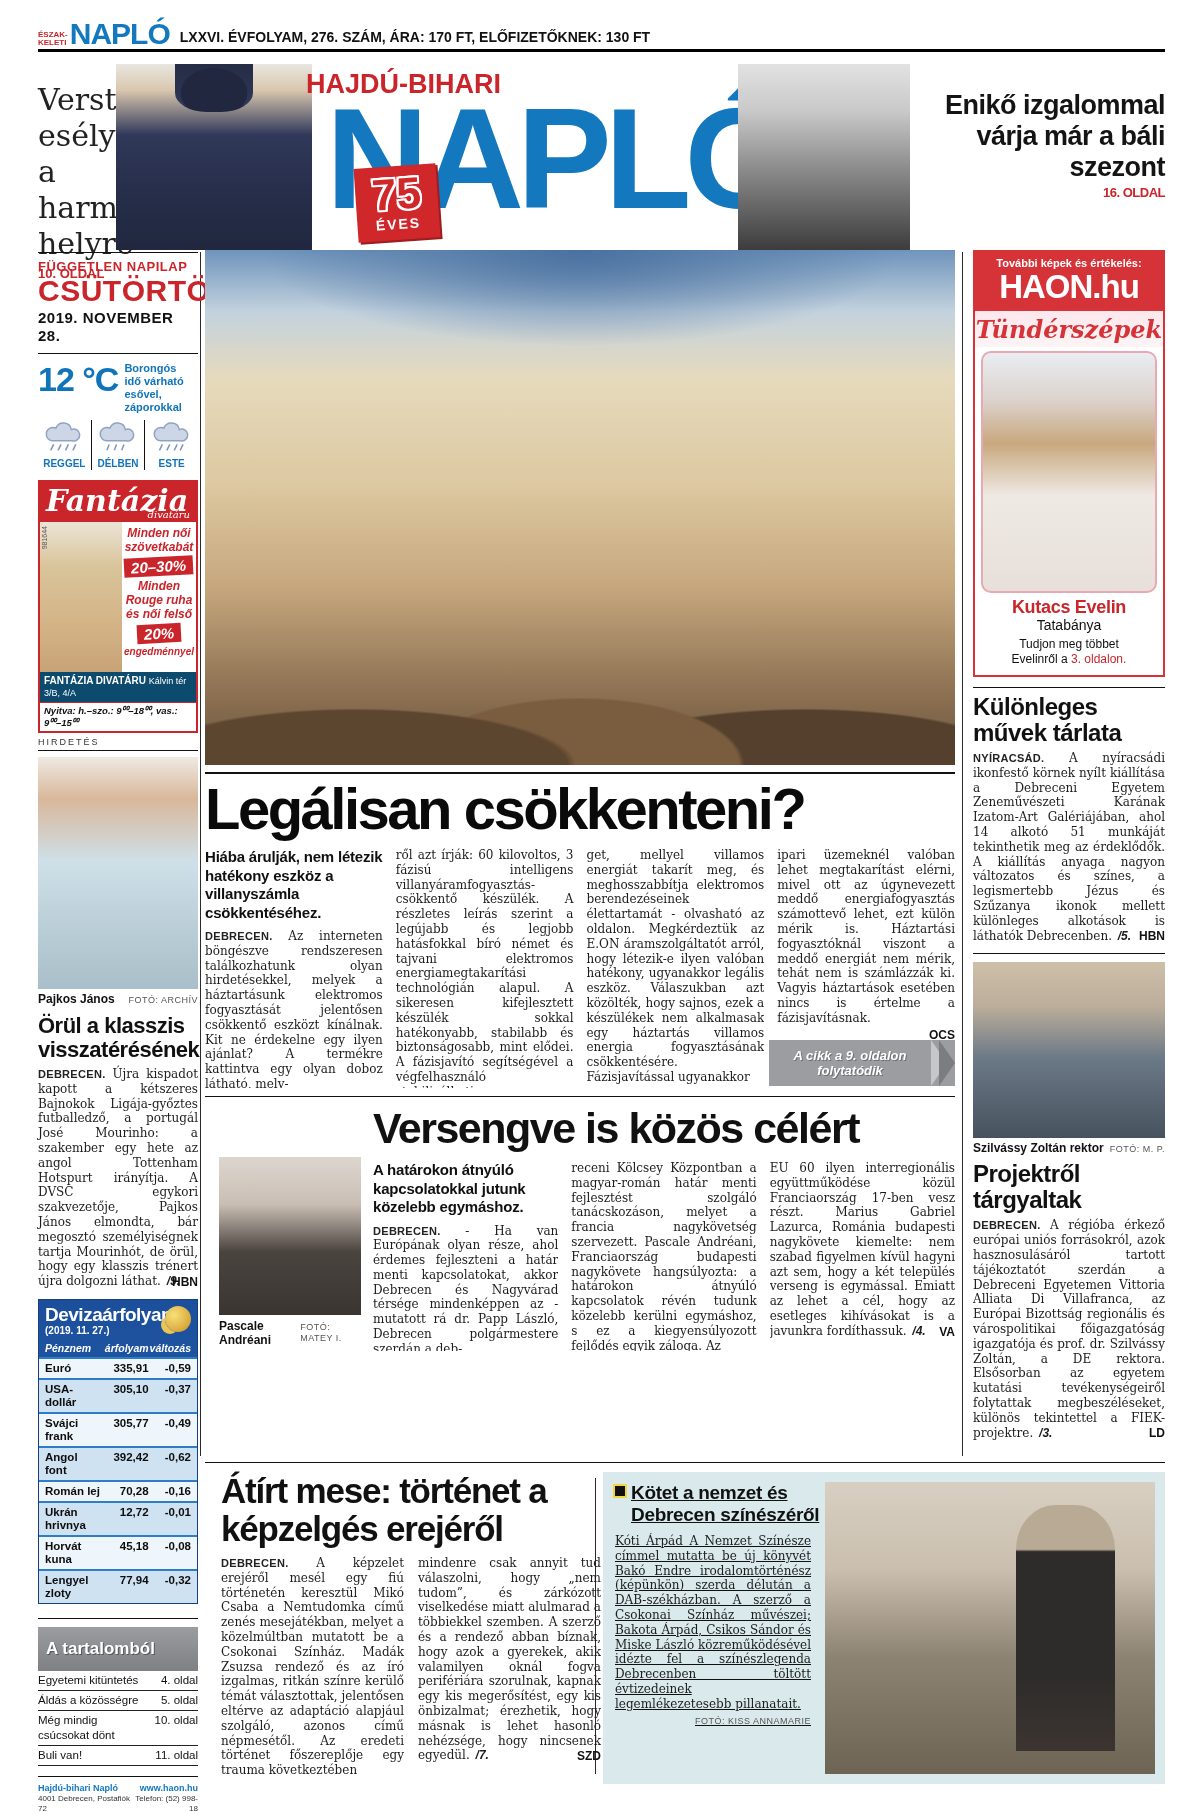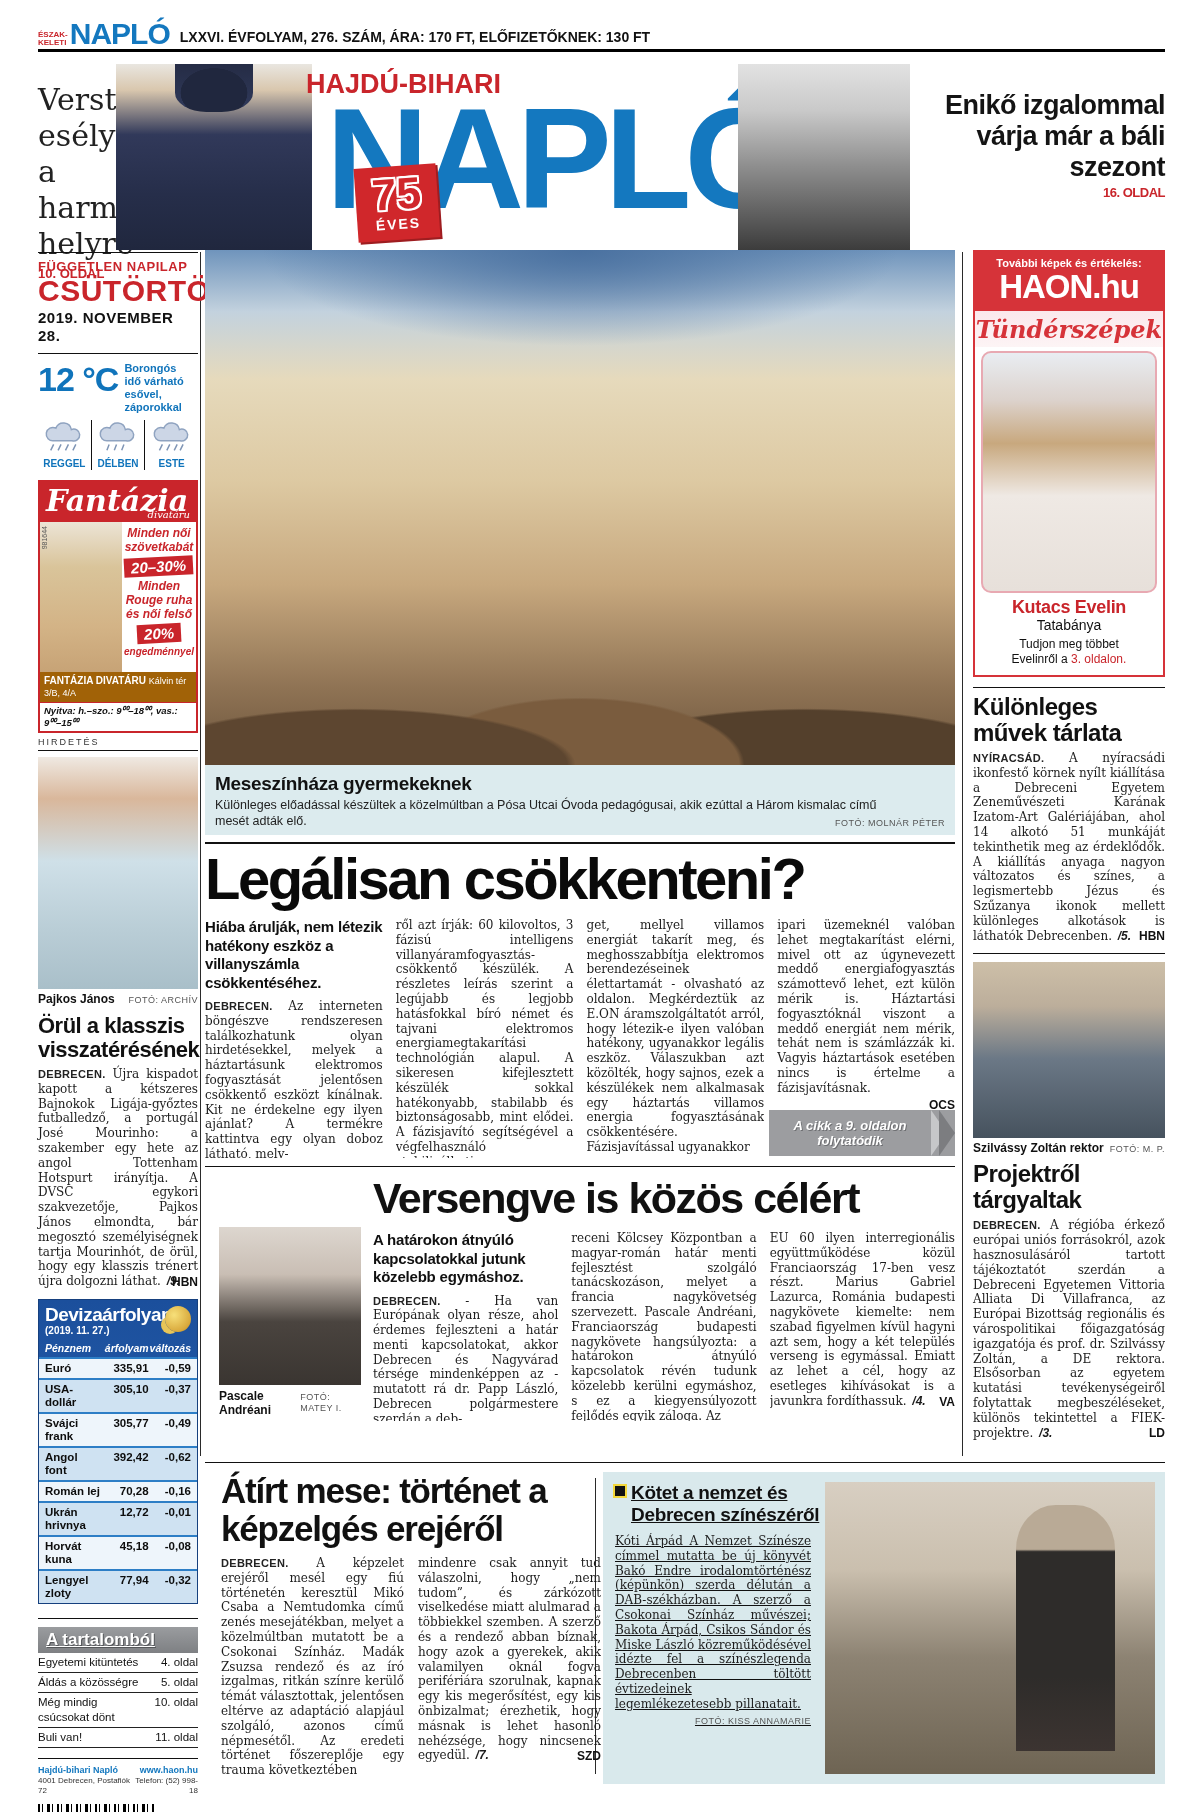--- a/index.html
+++ b/index.html
@@ -63,21 +63,21 @@
   .ad-sub{position:absolute;right:6px;bottom:2px;font:italic 10px/10px "DejaVu Serif",serif;}
   .ad-body{display:flex;position:relative;background:#fff;}
   .ad-code{position:absolute;left:1px;top:4px;writing-mode:vertical-rl;transform:rotate(180deg);
            font:400 7px/7px "Liberation Sans",sans-serif;color:#555;}
   .ad-model{width:86px;height:150px;background:linear-gradient(180deg,#ece4d6 0%,#d9c49a 30%,#d3b386 70%,#c7a376 100%);}
   .ad-offers{flex:1;text-align:center;padding:4px 2px;}
   .ad-offer{font:bold italic 12px/14px "Liberation Sans",sans-serif;color:#c9252b;}
   .ad-badge{display:inline-block;background:#c9252b;color:#fff;font:bold italic 15px/17px "Liberation Sans",sans-serif;
             padding:1px 7px;transform:rotate(-3deg);margin:3px 0;}
   .ad-note{font:bold italic 10px/12px "Liberation Sans",sans-serif;color:#c9252b;}
-  .ad-foot{background:#a16207;color:#fff;font:bold 10px/12px "Liberation Sans",sans-serif;padding:3px 4px;}
+  .ad-foot{background:#0c4a6e;color:#fff;font:bold 10px/12px "Liberation Sans",sans-serif;padding:3px 4px;}
   .ad-foot .addr{font-weight:400;font-size:9px;}
   .ad-hours{font:bold italic 9.5px/12px "Liberation Sans",sans-serif;color:#111;padding:2px 4px;border-top:1px solid #c9252b;}
   .hird{font:400 9px/11px "Liberation Sans",sans-serif;letter-spacing:2px;color:#333;margin:4px 0 2px;}
   .ph-pajkos{width:160px;height:232px;margin-top:4px;
      background:linear-gradient(180deg,#efe9e2 0%,#d9b79b 18%,#cfe0e8 45%,#b9cdd6 75%,#a9bfc9 100%);}
   .capline{display:flex;justify-content:space-between;align-items:baseline;margin-top:3px;}
   .capname{font:bold 12px/14px "Liberation Sans",sans-serif;}
   .lr-head{font:bold 22px/24px "Liberation Sans",sans-serif;letter-spacing:-0.5px;margin:8px 0 5px;}
   
   .fx{margin-top:10px;background:linear-gradient(180deg,#1b4f9c,#2d66b4);border:1px solid #16407e;}
@@ -92,21 +92,21 @@
   .fx-cols span:nth-child(3){flex:0.9;text-align:right;}
   .fx-row{display:flex;padding:3px 6px;border-top:2px solid #2d7ec6;font:bold 11.5px/13px "Liberation Sans",sans-serif;color:#0d0d0d;}
   .fx-row.odd{background:#eef5fb;}
   .fx-row.even{background:#cfe2f2;}
   .fx-row span:nth-child(1){flex:1.2;}
   .fx-row span:nth-child(2){flex:1;text-align:right;}
   .fx-row span:nth-child(3){flex:0.9;text-align:right;}
   
   .toc{margin-top:14px;border-top:1px solid #111;padding-top:8px;}
   .toc-head{background:linear-gradient(180deg,#9a9c9f,#7e8083);color:#fff;font:bold 17px/20px "Liberation Sans",sans-serif;
-            padding:3px 8px;text-shadow:1px 1px 0 #55575a;text-decoration:underline;}
+            padding:12px 8px;text-shadow:1px 1px 0 #55575a;}
   .toc-row{display:flex;justify-content:space-between;border-bottom:1px solid #222;
            font:400 11.5px/15px "Liberation Sans",sans-serif;padding:2px 0;}
   .toc-row .pg{white-space:nowrap;margin-left:4px;}
   
   .imprint{display:flex;justify-content:space-between;margin-top:10px;border-top:1px solid #111;padding-top:6px;}
   .imp-name,.imp-web{font:bold 9px/11px "Liberation Sans",sans-serif;color:#1478bf;}
   .imp-sub{font:400 8px/10px "Liberation Sans",sans-serif;color:#333;}
   .imp-r{text-align:right;}
   .barcode-wrap{display:flex;align-items:flex-end;gap:6px;margin-top:8px;}
   .bars{width:118px;height:40px;background:repeating-linear-gradient(90deg,#000 0 2px,#fff 2px 4px,#000 4px 5px,#fff 5px 9px,#000 9px 12px,#fff 12px 14px,#000 14px 15px,#fff 15px 19px);}
@@ -378,25 +378,20 @@
       </div>
       <div>
         <div class="bars small"></div>
 
       </div>
     </div>
   </div>
 
   <div class="center-col">
     <div class="ph ph-main"></div>
-    <div class="capbox">
-      <div class="t">Meseszínháza gyermekeknek</div>
-      <div class="d">Különleges előadással készültek a közelmúltban a Pósa Utcai Óvoda pedagógusai, akik ezúttal a Három kismalac című mesét adták elő.</div>
-      <div class="credit">FOTÓ: MOLNÁR PÉTER</div>
-    </div>
     <div class="lead-rule"></div>
     <div class="h-huge">Legálisan csökkenteni?</div>
 
     <div class="lead-block">
       <div class="lead-col">
         <div class="standfirst">Hiába árulják, nem létezik hatékony eszköz a villanyszámla csökkentéséhez.</div>
         <p class="bodytxt" style="margin:0;">
           <b class="kick">DEBRECEN.</b>
           <span>Az interneten böngészve rendszeresen találkozhatunk olyan hirdetésekkel, melyek a háztartásunk elektromos fogyasztását jelentősen csökkentő eszközt kínálnak. Kit ne érdekelne egy ilyen ajánlat? A termékre kattintva egy olyan doboz látható, mely-</span>
         </p>

